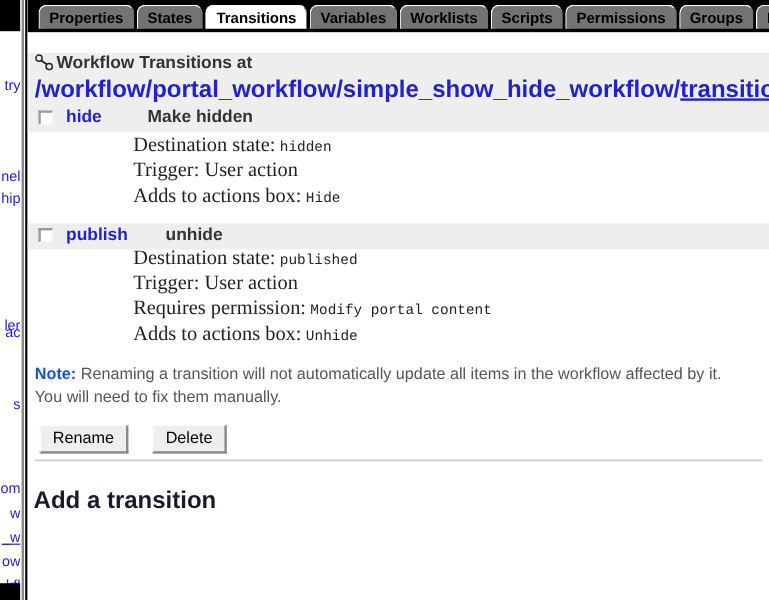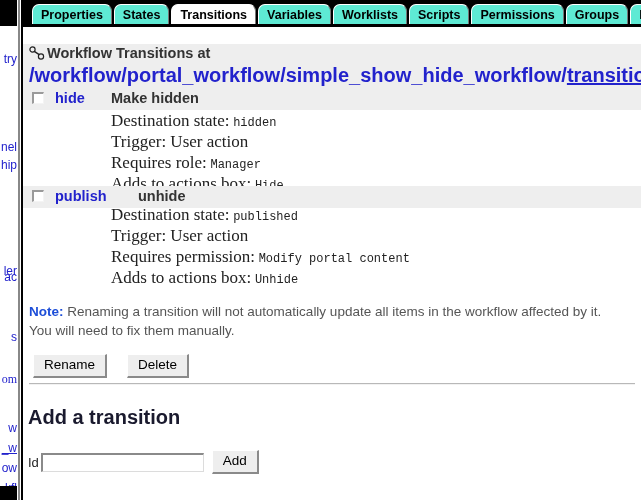--- a/index.html
+++ b/index.html
@@ -87,21 +87,21 @@
     white-space: nowrap;
     overflow: hidden;
     padding-left: 8px;
     box-sizing: border-box;
   }
   .tab {
     display: inline-block;
     vertical-align: top;
     margin: 4px 1px 0 1px;
     padding: 3px 8px 4px 8px;
-    background: #5eead4;
+    background: #737373;
     color: #000000;
     font-family: "Liberation Sans", sans-serif;
     font-size: 12.5px;
     font-weight: bold;
     border-top-left-radius: 7px;
     border-top-right-radius: 7px;
     border-top: 1px solid #ffffff;
     border-left: 1px solid #ffffff;
     border-right: 1px solid #777777;
     line-height: 14px;
@@ -312,27 +312,27 @@
   }
 </style>
 </head>
 <body>
 
 <div id="page">
 
   <div id="left-strip">
     <div id="corner-black"></div>
     <div id="sidebar-frags">
-        <div class="strip-frag" style="top: 52px;">try</div>
+        <div class="strip-frag" style="top: 64px;">try</div>
         <div class="strip-frag" style="top: 140px;">nel</div>
         <div class="strip-frag" style="top: 158px;">hip</div>
         <div class="strip-frag" style="top: 264px; padding-left: 12px;">ler</div>
         <div class="strip-frag" style="top: 270px;">ac</div>
         <div class="strip-frag" style="top: 330px;">s</div>
-        <div class="strip-frag" style="top: 372px; font-family: Liberation Serif, serif;">om</div>
+        <div class="strip-frag" style="top: 400px;">om</div>
         <div class="strip-frag" style="top: 421px;">w</div>
         <div class="strip-frag ul" style="top: 441px;">_w</div>
         <div class="strip-frag" style="top: 461px;">ow</div>
         <div class="strip-frag" style="top: 481px;">kfl</div>
       </div>
     <div id="bottom-edge"></div>
   </div>
   <div id="gutter-1"></div>
   <div id="gutter-2"></div>
 
@@ -353,26 +353,25 @@
       </div>
       <div id="header-line2">
         <span>/workflow/portal_workflow/simple_show_hide_workflow/</span><span class="leaf">transitions</span>
       </div>
     </div>
 
     <div id="transitions-host">
         <div class="trans-head" style="top: 88px;">
           <div class="cb"></div>
           <div class="tid">hide</div>
-          <div class="ttitle" style="left: 88px;">Make hidden</div>
+          <div class="ttitle" style="left: 100px;">Make hidden</div>
         </div>
         <div class="trans-body" style="top: 110px;">
           <div class="row"><span class="lbl">Destination state:</span> <span class="val">hidden</span></div>
           <div class="row"><span class="lbl">Trigger: User action</span></div>
-          <div class="row"><span class="lbl">Requires role:</span> <span class="val">Manager</span></div>
           <div class="row"><span class="lbl">Adds to actions box:</span> <span class="val">Hide</span></div>
         </div>
         <div class="trans-head" style="top: 186px;">
           <div class="cb"></div>
           <div class="tid">publish</div>
           <div class="ttitle" style="left: 115px;">unhide</div>
         </div>
         <div class="trans-body" style="top: 204px;">
           <div class="row"><span class="lbl">Destination state:</span> <span class="val">published</span></div>
           <div class="row"><span class="lbl">Trigger: User action</span></div>
@@ -385,18 +384,15 @@
       <b>Note:</b><span> Renaming a transition will not automatically update all items in the workflow affected by it. You will need to fix them manually.</span>
     </div>
 
     <div id="btnrow">
       <span class="btn">Rename</span><span class="btn">Delete</span>
     </div>
 
     <div id="hr1"></div>
 
     <div id="add-title">Add a transition</div>
-    <div id="add-row">
-      <span class="flbl">Id</span><input id="id-input" type="text" placeholder="" style=""><span class="btn">Add</span>
-    </div>
 
   </div>
 </div>
 
 </body></html>

